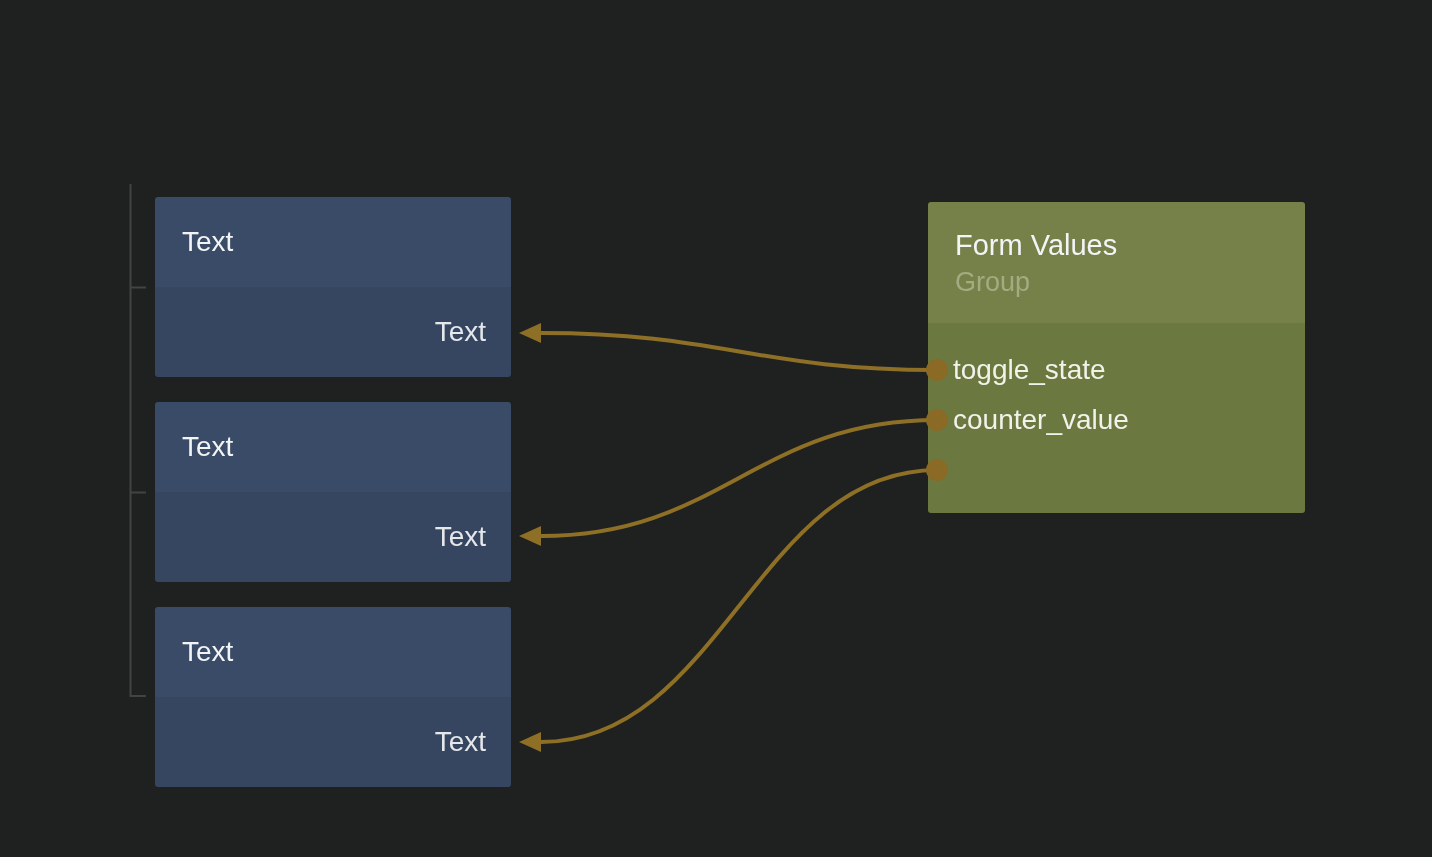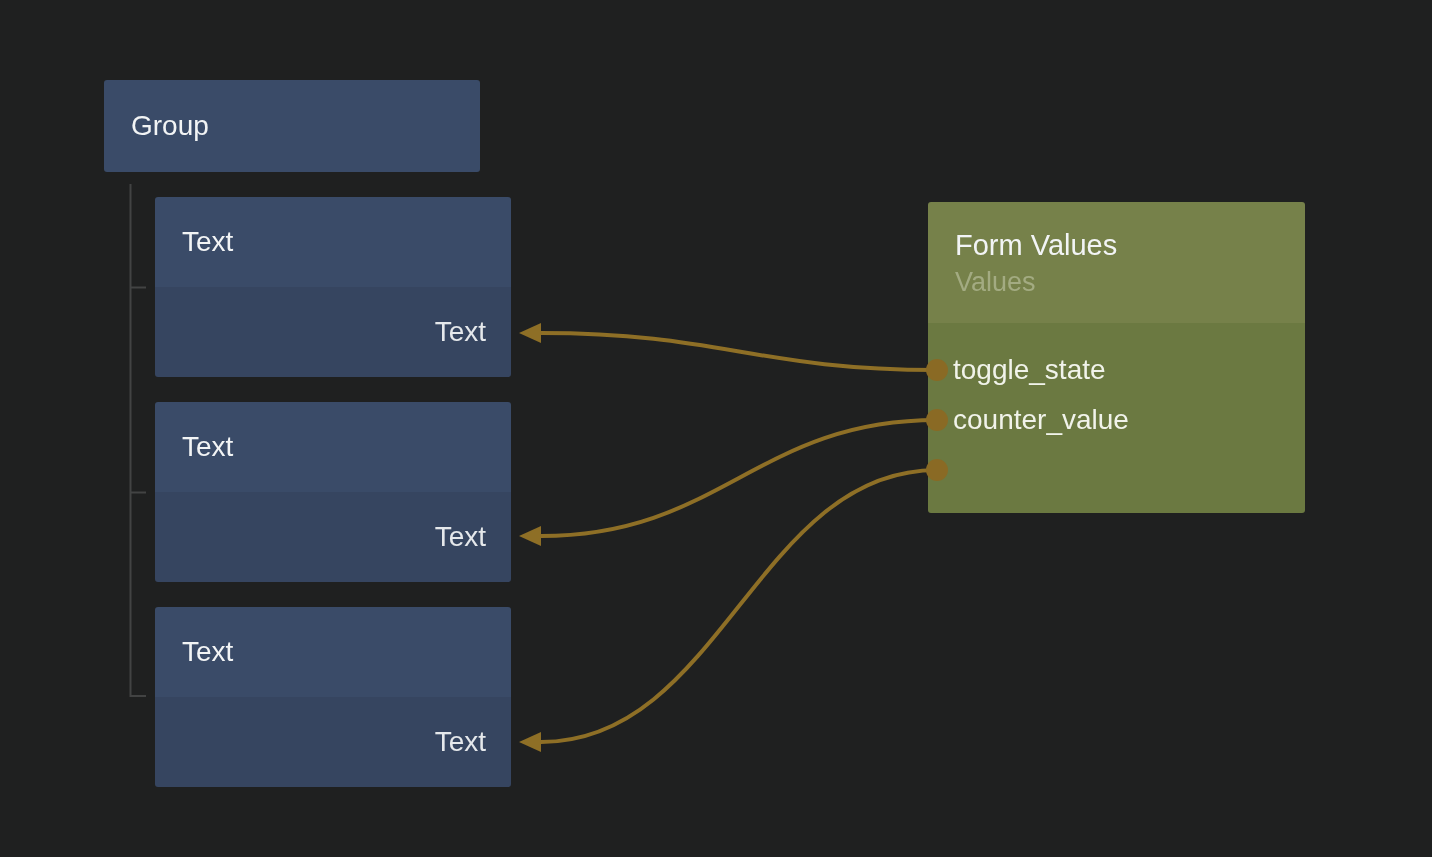--- a/index.html
+++ b/index.html
@@ -127,23 +127,20 @@
 </style>
 </head>
 <body>
 
 <div id="canvas" style="background: rgb(31, 32, 32);">
 
   <svg id="tree">
       <path d="M130.5 184 L130.5 696 L146 696 M130.5 287.5 H146 M130.5 492.5 H146" fill="none" stroke="#424343" stroke-width="2"></path>
     </svg>
 
-  <div class="node group-node">
-    <span class="title">Group</span>
-  </div>
 
   <div class="node text-node" style="top:197px">
     <div class="title-section">
       <span class="title">Text</span>
     </div>
     <div class="port-section">
       <span class="port-label">Text</span>
     </div>
   </div>
 
@@ -161,21 +158,21 @@
       <span class="title">Text</span>
     </div>
     <div class="port-section">
       <span class="port-label">Text</span>
     </div>
   </div>
 
   <div class="node form-node">
     <div class="header">
       <div class="title">Form Values</div>
-      <div class="subtitle">Values</div>
+      <div class="subtitle">Group</div>
     </div>
     <div class="body">
       <div class="field-row">
         <span>toggle_state</span>
       </div>
       <div class="field-row">
         <span>counter_value</span>
       </div>
     </div>
   </div>

